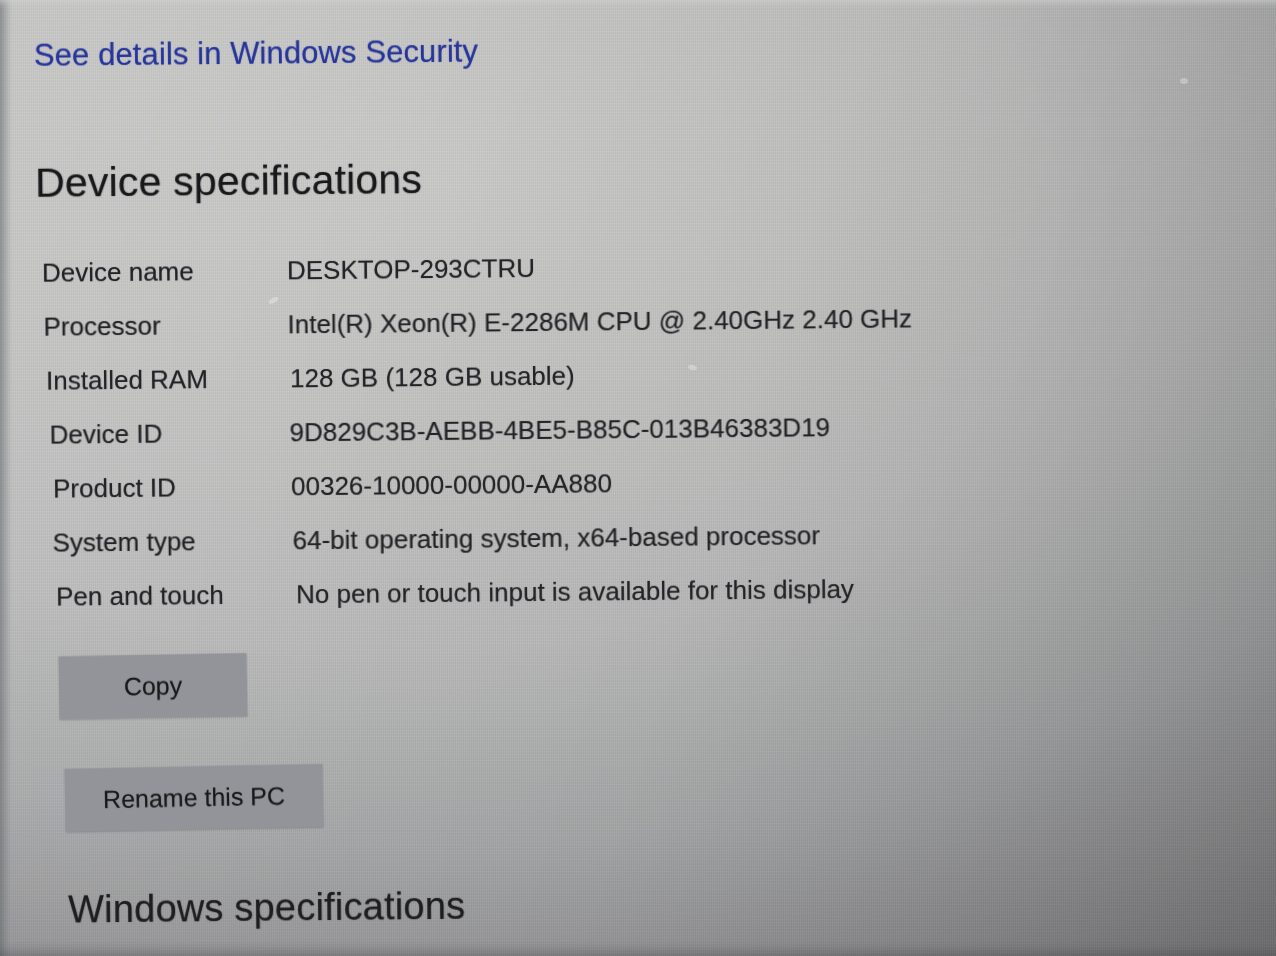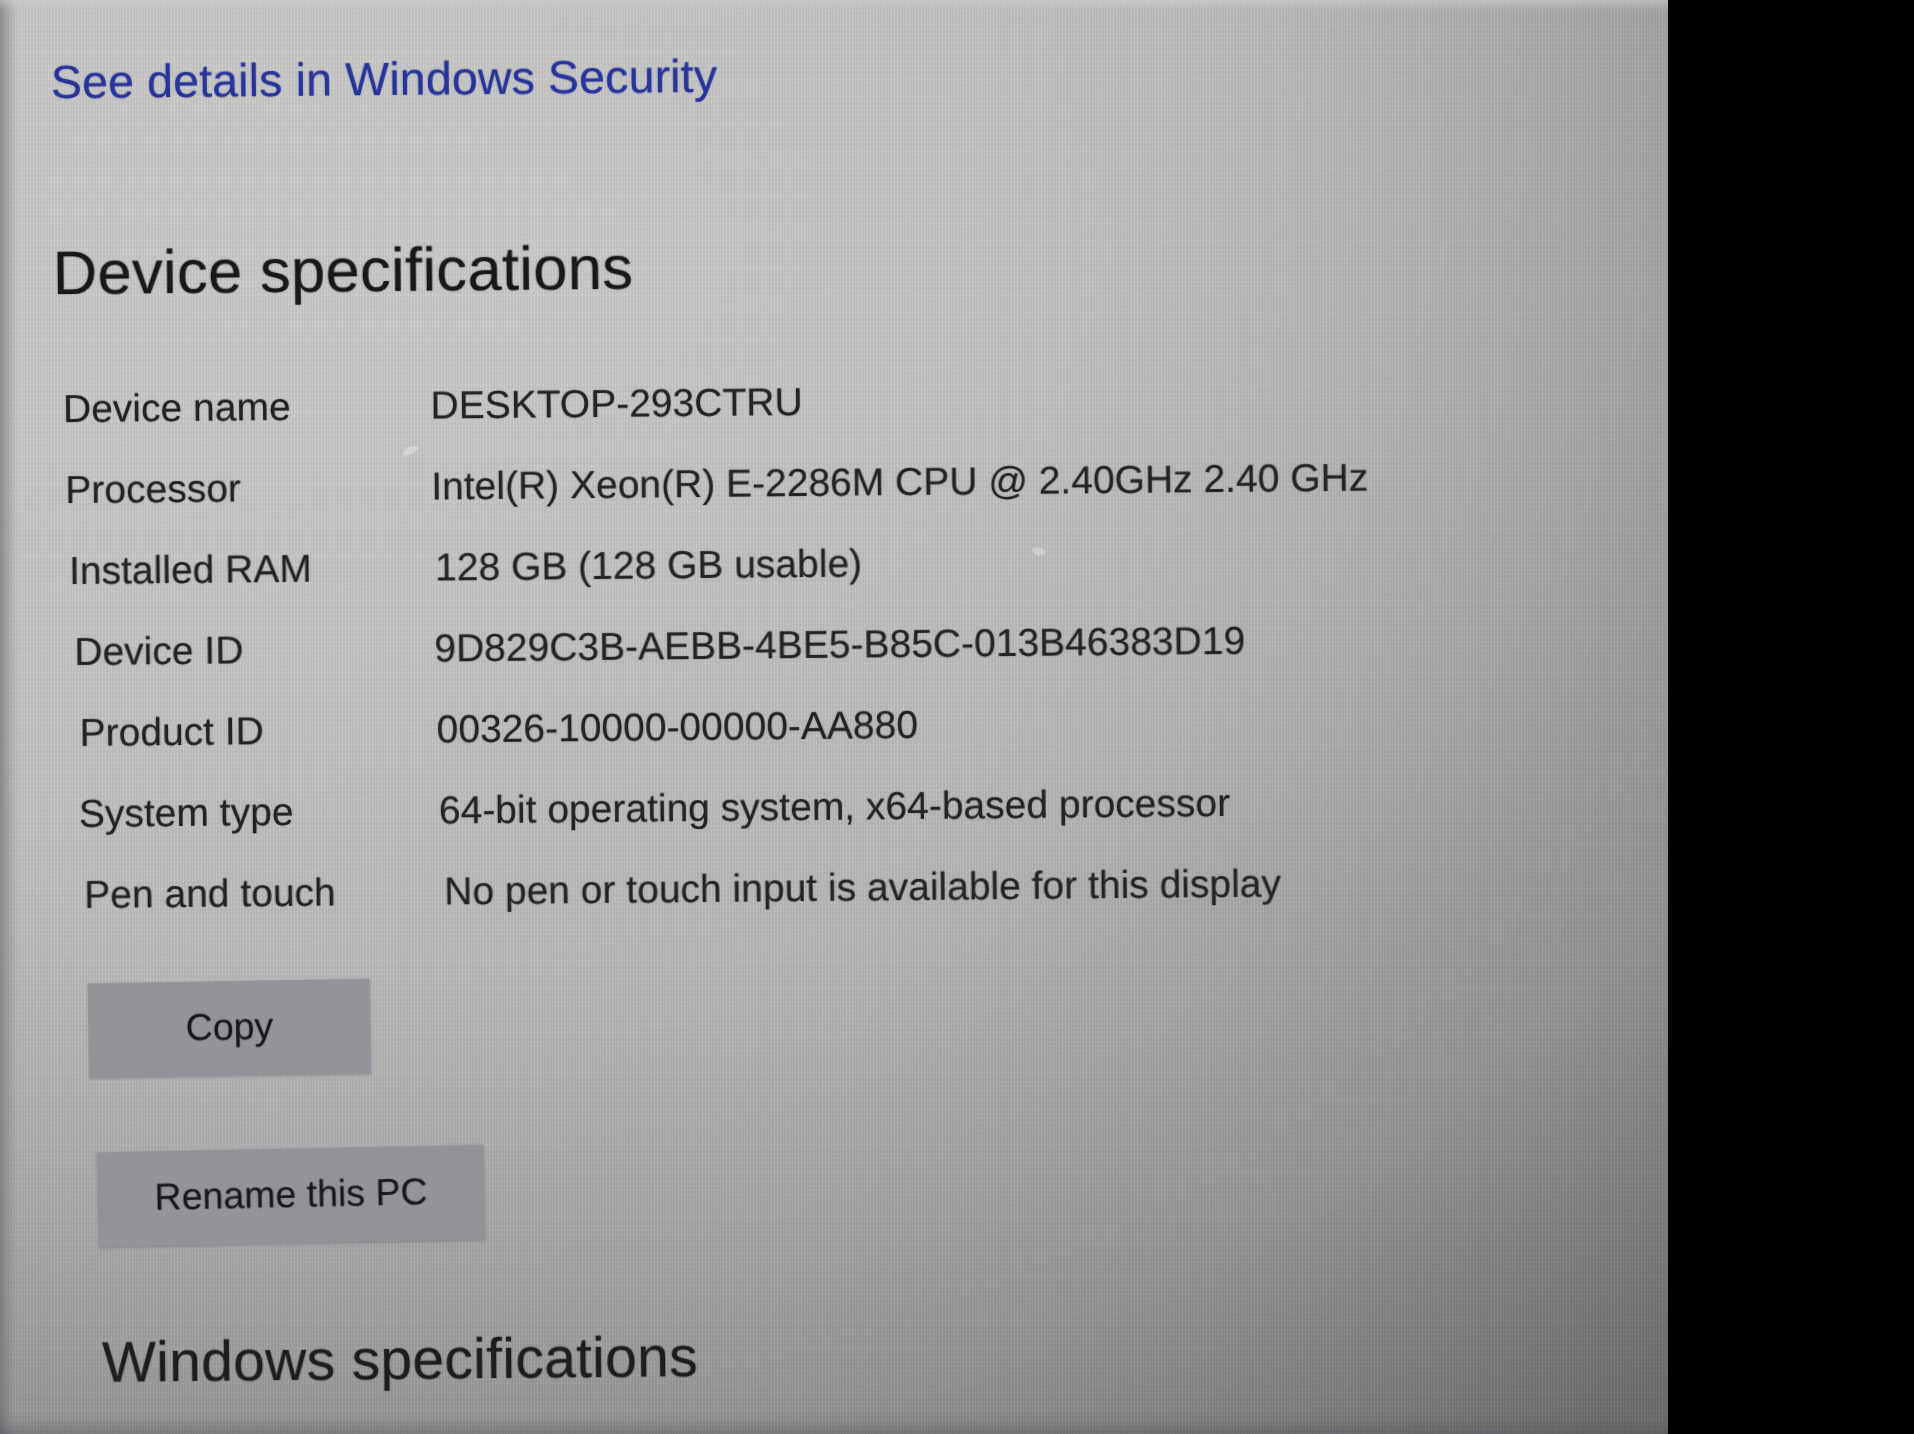--- a/index.html
+++ b/index.html
@@ -4,21 +4,21 @@
 <title>Device specifications</title>
 <style>
   html, body {
     margin: 0;
     padding: 0;
     background: #000;
   }
 
   #screen {
     position: relative;
-    width: 1112px;
+    width: 1276px;
     height: 956px;
     overflow: hidden;
     font-family: "Liberation Sans", "DejaVu Sans", sans-serif;
     background: #b9bab8;
   }
 
   
   .bg-base {
     position: absolute;
     inset: 0;

